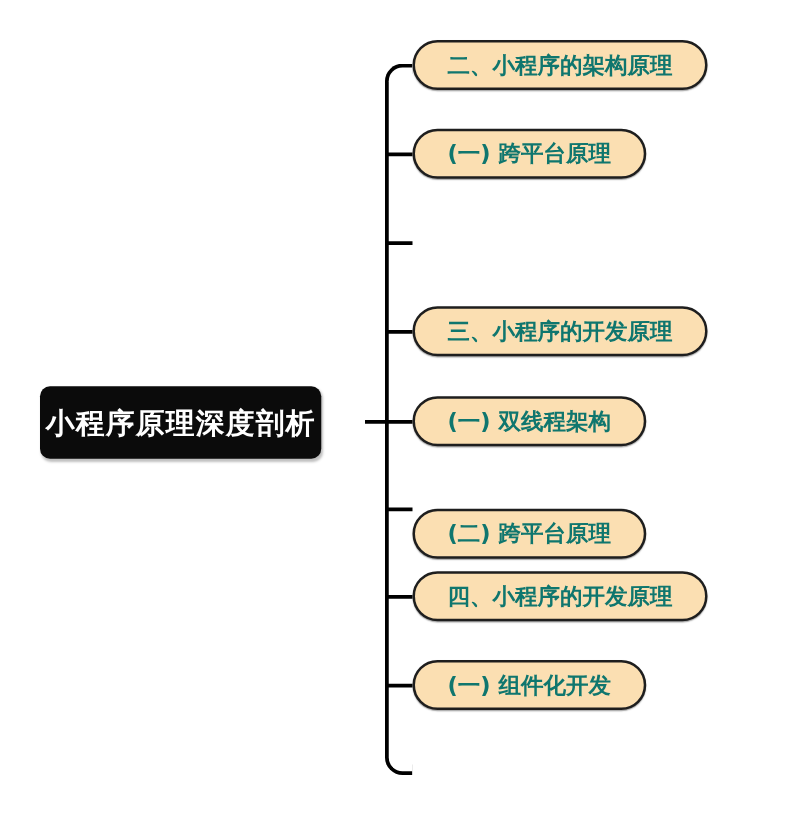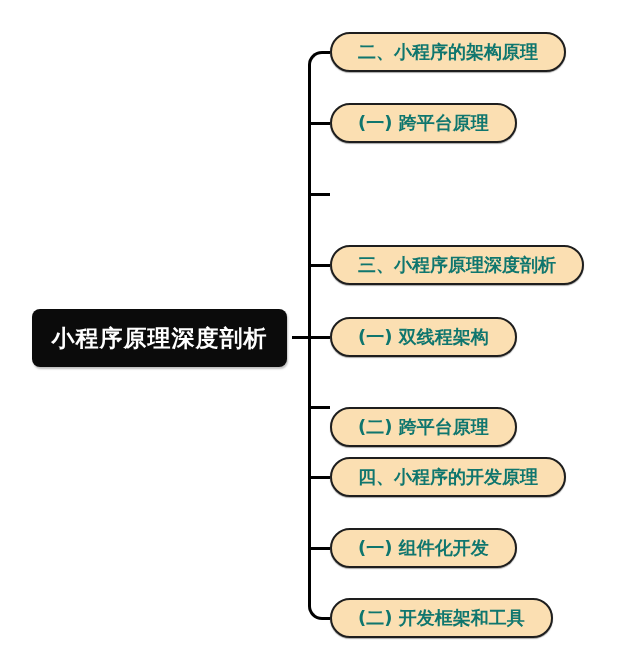--- a/index.html
+++ b/index.html
@@ -11,21 +11,21 @@
     background: #ffffff;
     overflow: hidden;
     font-family: "DejaVu Sans", "Liberation Sans", sans-serif;
   }
 
   
   .root-node {
     position: absolute;
     left: 32px;
     top: 309px;
-    width: 255px;
+    width: 225px;
     height: 58px;
     background: #0b0b0b;
     border-radius: 8px;
     color: #ffffff;
     display: flex;
     align-items: center;
     justify-content: center;
     font-size: 23px;
     font-weight: bold;
     letter-spacing: 1px;
@@ -108,20 +108,19 @@
   <div class="branch b3"></div>
   <div class="branch b4"></div>
   <div class="branch b6"></div>
   <div class="branch b7"></div>
   <div class="branch b8"></div>
 
   <div class="root-node">小程序原理深度剖析</div>
 
   <div class="pill n1">二、小程序的架构原理</div>
   <div class="pill n2">(一) 跨平台原理</div>
-  <div class="pill n4">三、小程序原理深度剖析</div>
+  <div class="pill n4">三、小程序的开发原理</div>
   <div class="pill n5">(一) 双线程架构</div>
   <div class="pill n6">(二) 跨平台原理</div>
   <div class="pill n8">(一) 组件化开发</div>
   <div class="pill n7">四、小程序的开发原理</div>
-  <div class="pill n9">(二) 开发框架和工具</div>
 
 </div>
 
 </body></html>

